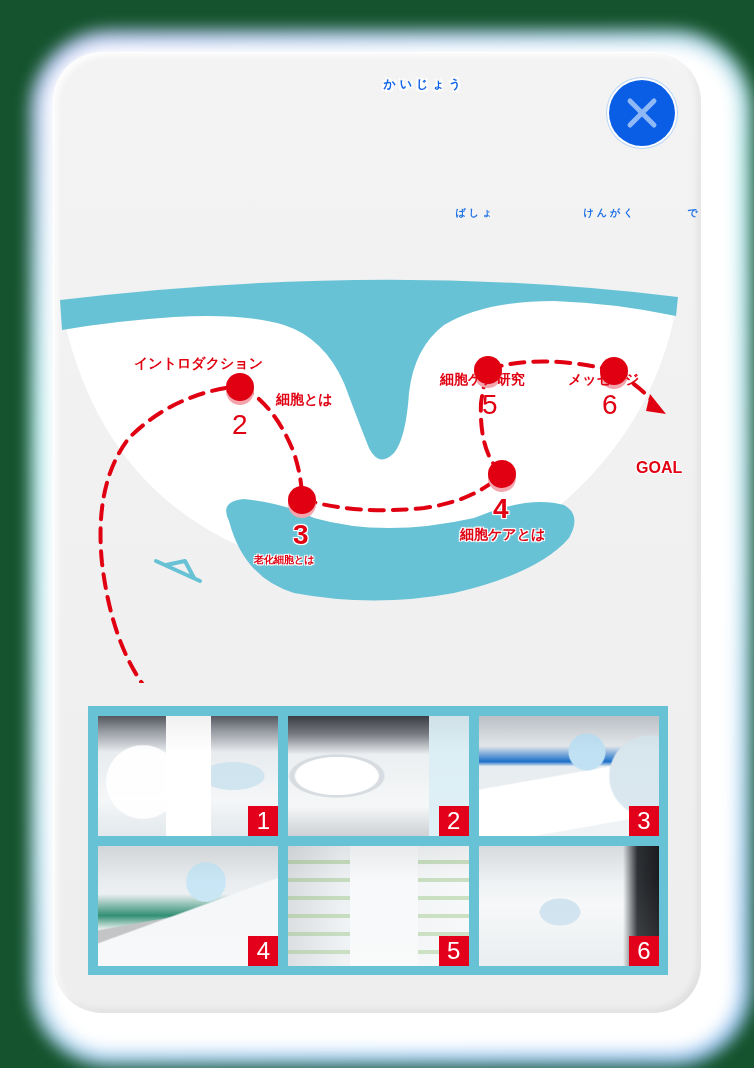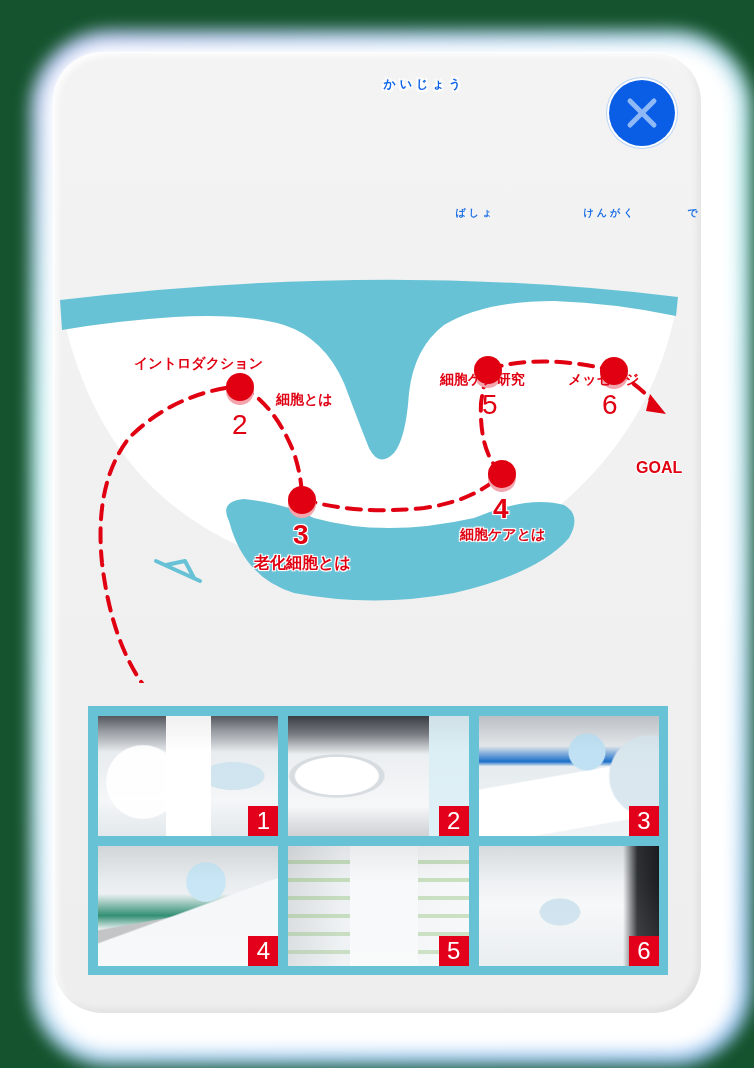--- a/index.html
+++ b/index.html
@@ -273,21 +273,21 @@
         </g>
       </svg>
 
       <span class="label" style="left:80px; top:92px;">イントロダクション</span>
       <span class="label" style="left:222px; top:128px;">細胞とは</span>
       <span class="label" style="left:386px; top:108px;">細胞ケア研究</span>
       <span class="label" style="left:514px; top:108px;">メッセージ</span>
 
       <span class="num" style="left:178px; top:146px;">2</span>
       <span class="num bold label outlined" style="left:239px; top:256px; font-size:28px;">3</span>
-      <span class="label outlined" style="left:200px; top:290px; font-size:16px;">老化細胞とは</span>
+      <span class="label outlined" style="left:200px; top:290px; font-size:10px;">老化細胞とは</span>
       <span class="num bold label outlined" style="left:439px; top:230px; font-size:28px;">4</span>
       <span class="label outlined" style="left:393px; top:263px; font-size:14px;padding-left:13px;">細胞ケアとは</span>
       <span class="num" style="left:428px; top:126px;">5</span>
       <span class="num" style="left:548px; top:126px;">6</span>
       <span class="goal" style="left:582px; top:165px;">GOAL</span>
 
       <span class="start" style="left:139px; top:441px;">
         <span class="n">1</span><span class="t">START</span>
       </span>
     </div>

